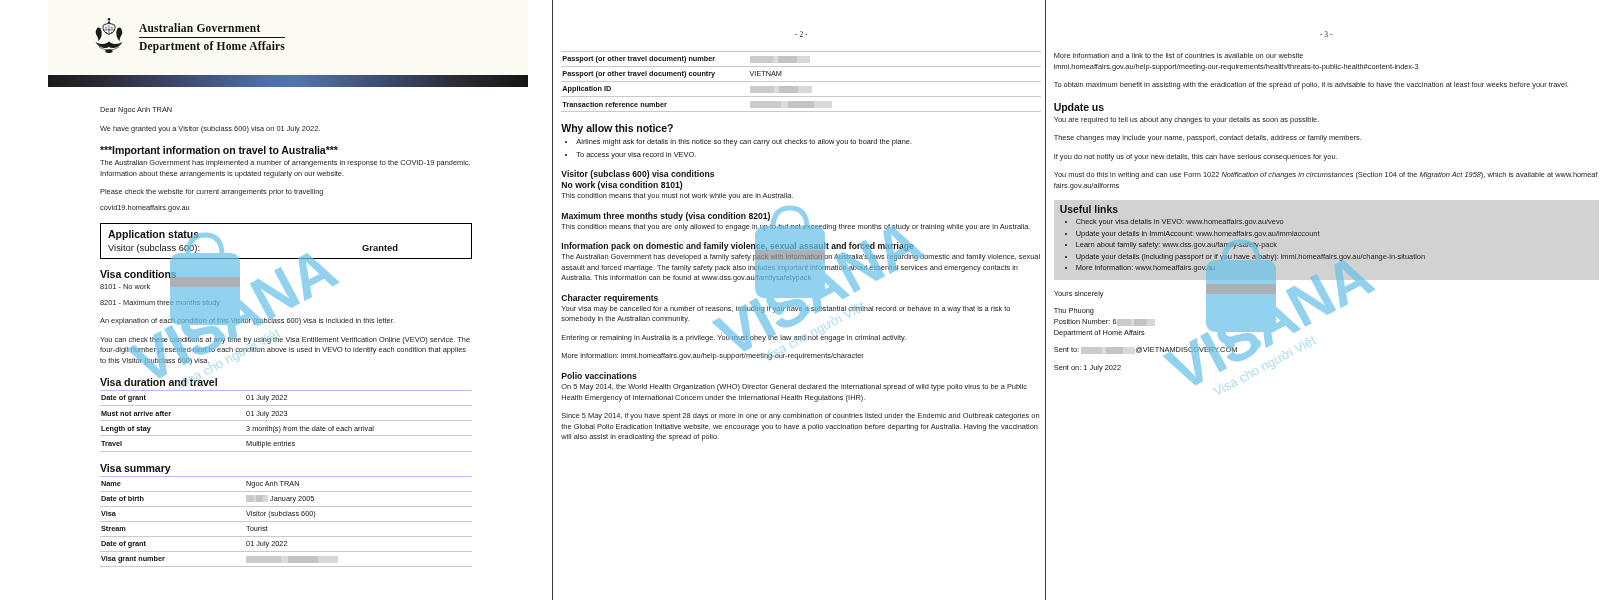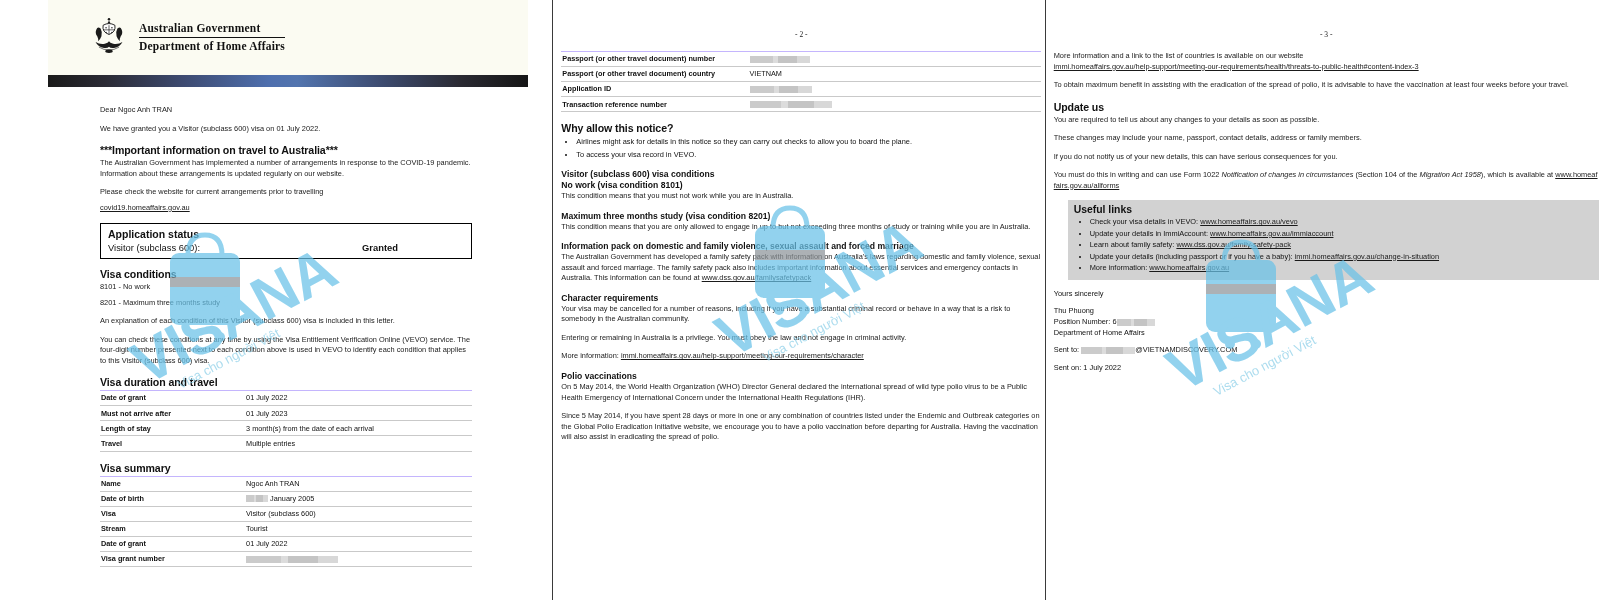--- a/index.html
+++ b/index.html
@@ -35,21 +35,21 @@
   .p1-body{left:100px;top:105px;width:372px;}
   .p2-body{left:8px;top:30px;width:480px;}
   .p3-body{left:8px;top:30px;width:545px;}
 
   p.t{margin:0 0 8px 0;font-size:7.4px;line-height:1.42;color:#1a1a1a;}
   p.t.tight{margin-bottom:5px;}
   h2.h{margin:10px 0 2px 0;font-size:10.6px;font-weight:bold;letter-spacing:-.1px;}
   h3.hs{margin:9px 0 1px 0;font-size:8.6px;font-weight:bold;}
   h3.hs2{margin:0 0 1px 0;font-size:8.6px;font-weight:bold;}
   .pnum{text-align:center;font-family:"Liberation Serif",serif;font-size:7.5px;color:#222;margin:0 0 12px 0;}
-  a.lnk,.lnk{color:#1a1a1a;text-decoration:underline;word-break:break-all;text-align:center;}
+  a.lnk,.lnk{color:#1a1a1a;word-break:break-all;text-align:center;}
   .ital{font-style:italic;}
 
   
   .statusbox{
     border:1.6px solid #000;padding:4px 7px 5px 7px;margin:10px 0 9px 0;position:relative;
   }
   .statusbox .sb-title{font-size:10.5px;font-weight:bold;margin-bottom:2px;}
   .sb-row{display:flex;justify-content:space-between;align-items:baseline;}
   .sb-row .sb-l{font-size:9.4px;}
   .sb-row .sb-r{font-size:9.4px;font-weight:bold;padding-right:66px;}
@@ -66,21 +66,21 @@
   .p2tab td{font-size:7.3px;}
   .p2tab td.k{width:45%;}
   .redact{display:inline-block;height:7px;background:#cfcfcf;vertical-align:middle;
           background-image:linear-gradient(90deg,#cbcbcb 0 38%,#dcdcdc 38% 46%,#c4c4c4 46% 78%,#d8d8d8 78% 100%);}
 
   ul.bl{margin:3px 0 8px 0;padding-left:15px;}
   ul.bl li{font-size:7.4px;line-height:1.42;margin-bottom:2px;}
   ul.bl li::marker{font-size:7px;}
 
   
-  .ulinks{background:#d2d2d2;padding:4px 6px 5px 6px;margin:9px 0 9px 14px;}
+  .ulinks{background:#d2d2d2;padding:4px 6px 5px 6px;margin:9px 0 9px 0;}
   .ulinks h2{margin:0 0 2px 0;font-size:10.4px;font-weight:bold;}
   .ulinks ul{margin:0;padding-left:16px;}
   .ulinks li{font-size:7.4px;line-height:1.42;margin-bottom:1px;}
 
   .sig p{margin:0 0 7px 0;font-size:7.4px;line-height:1.42;}
   .sig .blk{margin-bottom:7px;}
   .sig .blk div{font-size:7.4px;line-height:1.45;}
 
   
   .wm{position:absolute;pointer-events:none;opacity:.72;}

